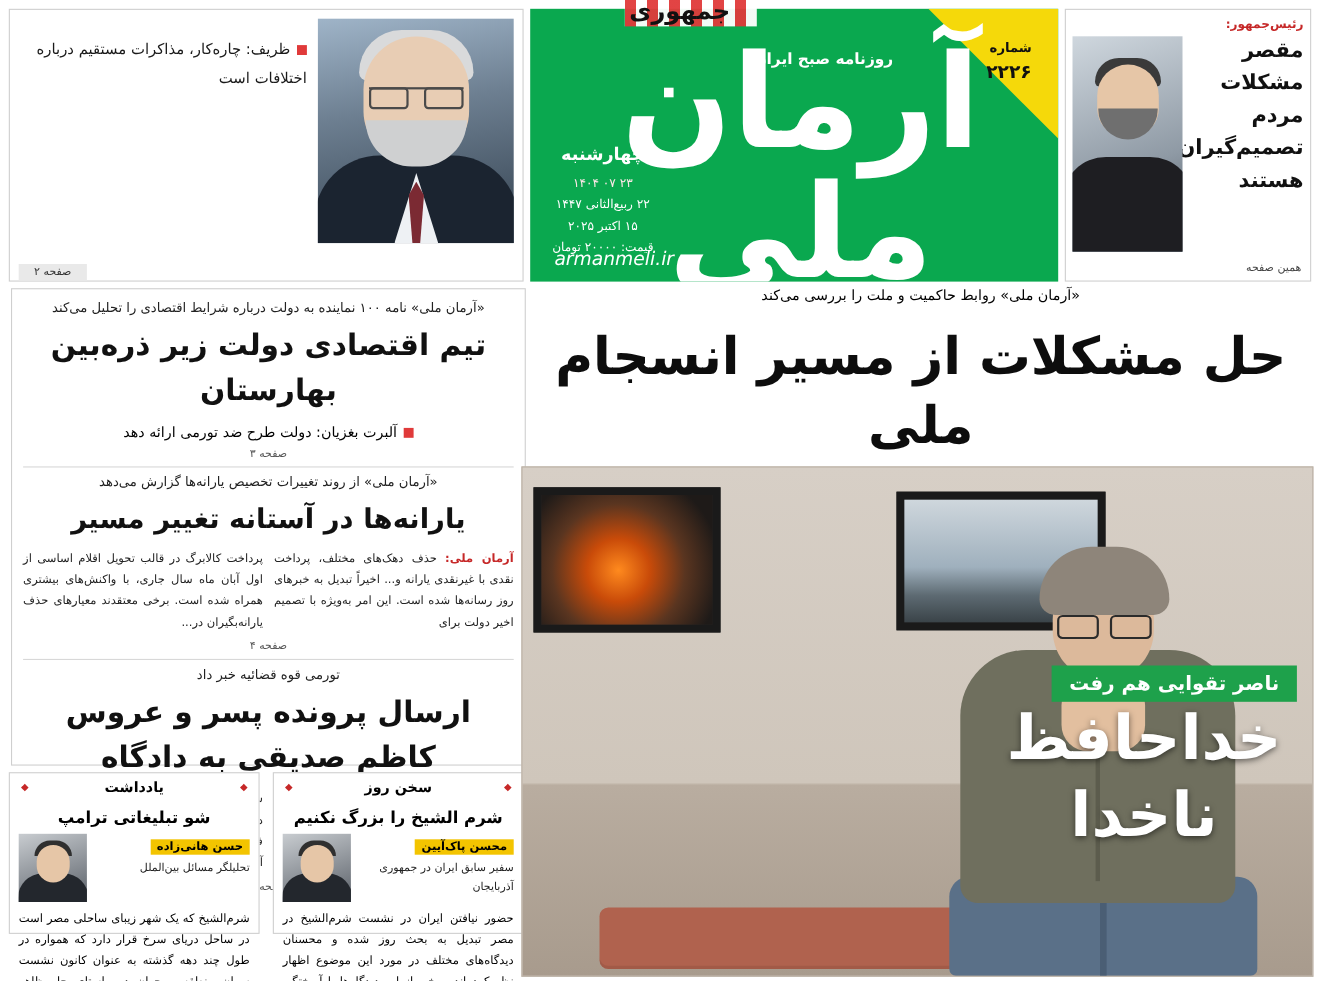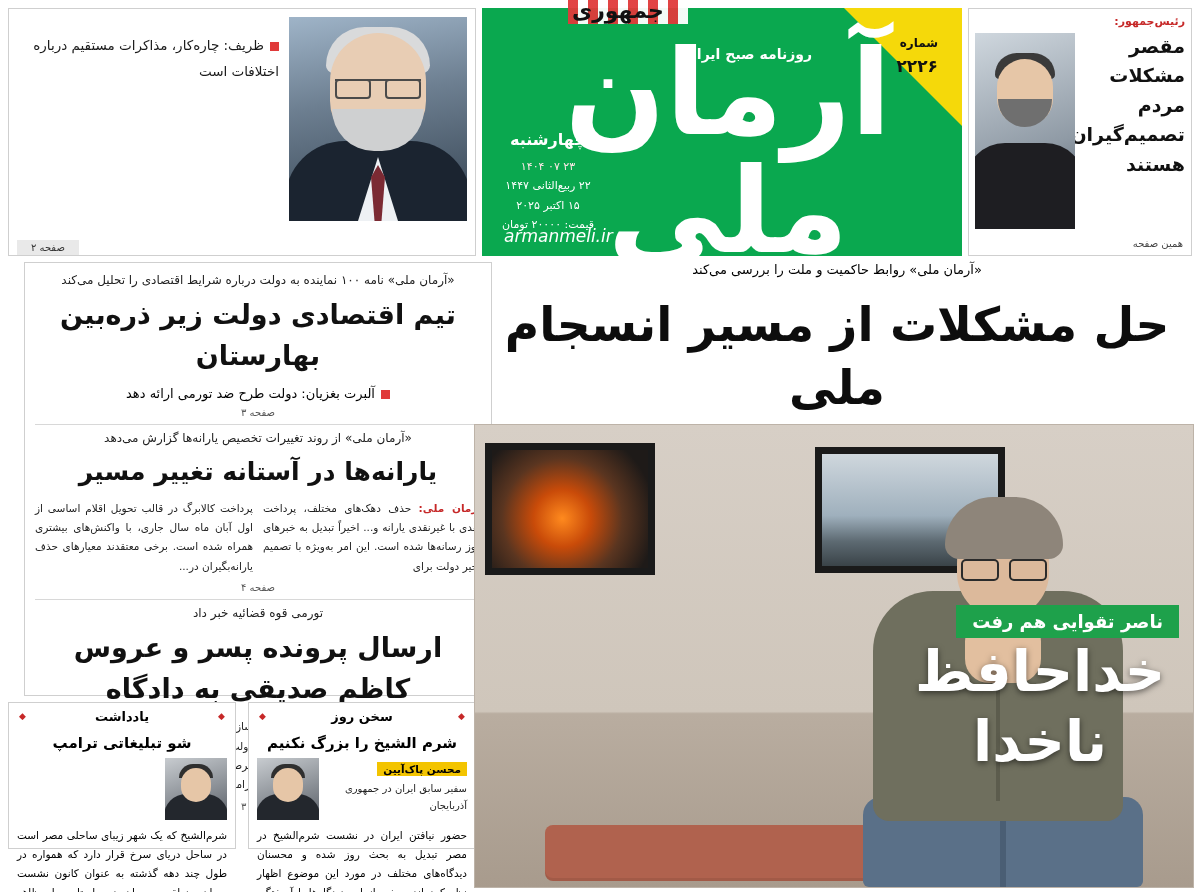--- a/index.html
+++ b/index.html
@@ -278,21 +278,21 @@
   }
   .topright .pagetag2 {
     position: absolute;
     right: 8px; bottom: 6px;
     font-size: 10px; color: #444;
   }
 
   
   .leftcol {
     position: absolute;
-    left: 24px; top: 262px;
+    left: 10px; top: 262px;
     width: 468px; height: 434px;
     padding: 10px 10px 6px;
   }
   .leftcol .kick {
     font-size: 12px;
     text-align: center;
     color: #222;
     margin-bottom: 8px;
     direction: rtl;
   }
@@ -654,20 +654,24 @@
           <div class="f"></div>
       </div>
     </div>
     <div class="body">حضور نیافتن ایران در نشست شرم‌الشیخ در مصر تبدیل به بحث روز شده و محسنان دیدگاه‌های مختلف در مورد این موضوع اظهار نظر کرده‌اند. برخی از این دیدگاه‌ها با آمیختگی خشم و احساس و بعضی نیز...</div>
   </div>
 
   <div class="card note left">
     <div class="hdr">یادداشت</div>
     <div class="title">شو تبلیغاتی ترامپ</div>
     <div class="byline">
+      <div class="who">
+        <div class="name">حسن هانی‌زاده</div>
+        <div class="role">تحلیلگر مسائل بین‌الملل</div>
+      </div>
       <div class="mug">
         <div class="s"></div>
           <div class="h"></div>
           <div class="f"></div>
       </div>
     </div>
     <div class="body">شرم‌الشیخ که یک شهر زیبای ساحلی مصر است در ساحل دریای سرخ قرار دارد که همواره در طول چند دهه گذشته به عنوان کانون نشست سران منطقه و جهان در راستای حل ظاهر مناقشات منطقه‌ای...</div>
   </div>
 
   <div class="mainstory">

